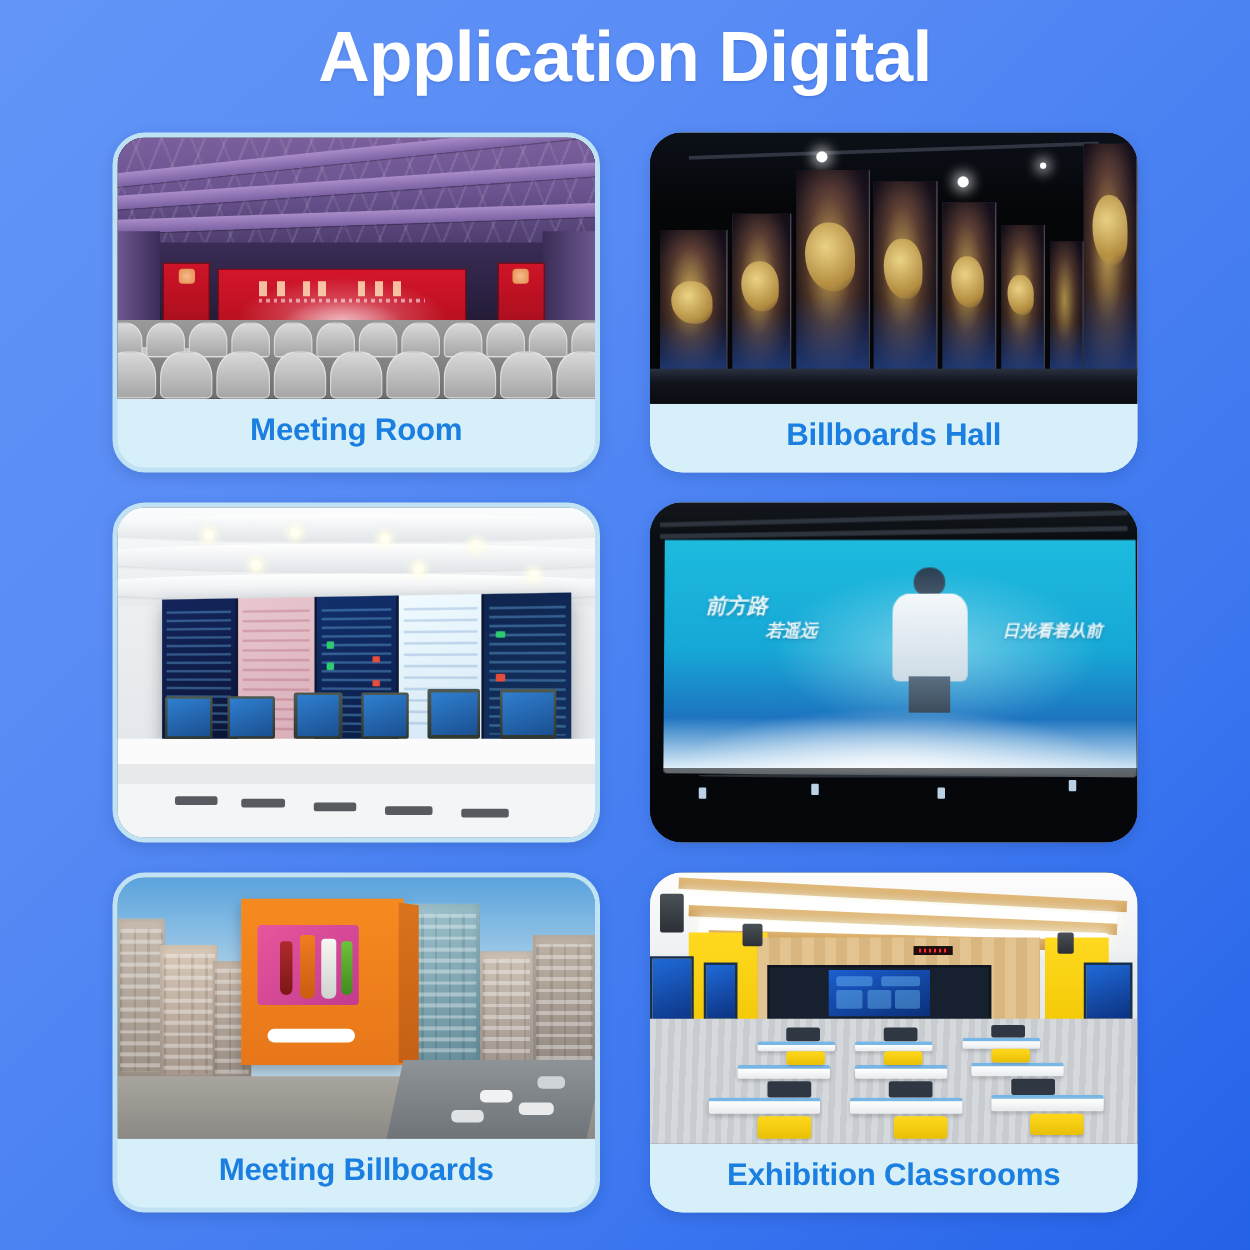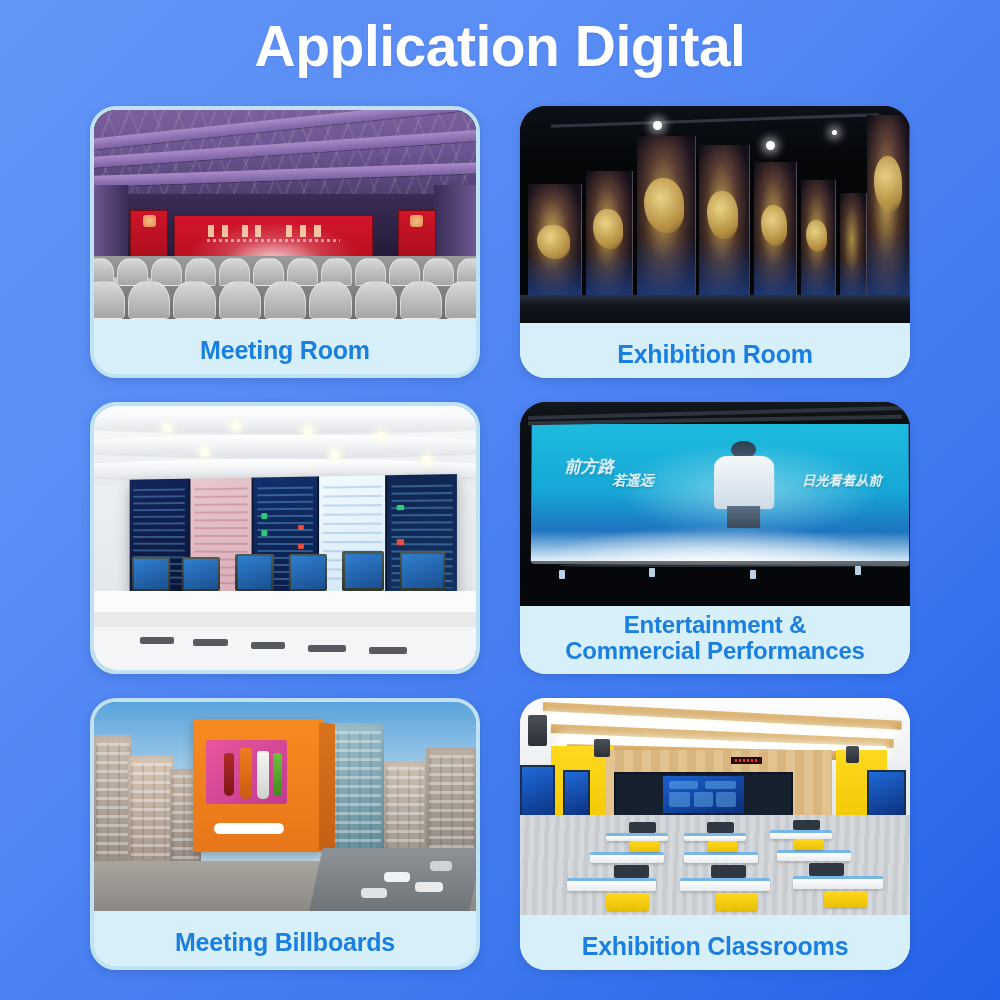--- a/index.html
+++ b/index.html
@@ -53,21 +53,21 @@
 
   .caption {
     flex:0 0 auto;
     background:#d7eff8;
     color:#1a7fe0;
     font-size:25px;
     font-weight:bold;
     text-align:center;
     letter-spacing:-0.2px;
     display:flex;
-    align-items:flex-end;
+    align-items:center;
     justify-content:center;
     padding:6px 6px 10px 6px;
     min-height:55px;
     line-height:1.08;
   }
   .caption.two-line { min-height:68px; font-size:24px; }
   .caption span { display:block; }
 
   
   .s-meeting { background: linear-gradient(#3b2a52, #2d2140); }
@@ -524,21 +524,21 @@
           <div class="panel" style="right:0%;width:11%;height:86%;bottom:10%;">
               <div class="bird" style="left:16%;top:22%;width:68%;height:30%;"></div>
               <div class="wash"></div>
             </div>
           <div class="floor">
               <div class="reflect"></div>
             </div>
         </div>
       </div>
       <div class="caption">
-        <span>Exhibition Room</span>
+        <span>Billboards Hall</span>
       </div>
     </div>
 
     <div class="card bordered">
       <div class="photo">
         <div class="scene s-command">
           <div class="ceiling"></div>
           <div class="ceil-arc" style="top:2%;"></div>
           <div class="ceil-arc" style="top:11%;"></div>
           <div class="ceil-arc" style="top:20%;"></div>
@@ -631,26 +631,20 @@
           <div class="head-d" style="left:46%;width:21px;height:25px;"></div>
           <div class="head-d" style="left:55%;width:24px;height:28px;"></div>
           <div class="head-d" style="left:64%;width:20px;height:24px;"></div>
           <div class="head-d" style="left:72%;width:23px;height:27px;"></div>
           <div class="head-d" style="left:81%;width:21px;height:25px;"></div>
           <div class="head-d" style="left:90%;width:24px;height:29px;"></div>
           <div class="phone" style="left:10%;bottom:13%;"></div>
           <div class="phone" style="left:33%;bottom:14%;"></div>
           <div class="phone" style="left:59%;bottom:13%;"></div>
           <div class="phone" style="left:86%;bottom:15%;"></div>
-        </div>
-      </div>
-      <div class="caption two-line">
-        <div>
-          <span>Entertainment &amp;</span>
-          <span>Commercial Performances</span>
         </div>
       </div>
     </div>
 
     <div class="card bordered">
       <div class="photo">
         <div class="scene s-street">
           <div class="sky"></div>
           <div class="bldg" style="left:0%;width:10%;height:62%;">
               <div class="win"></div>

